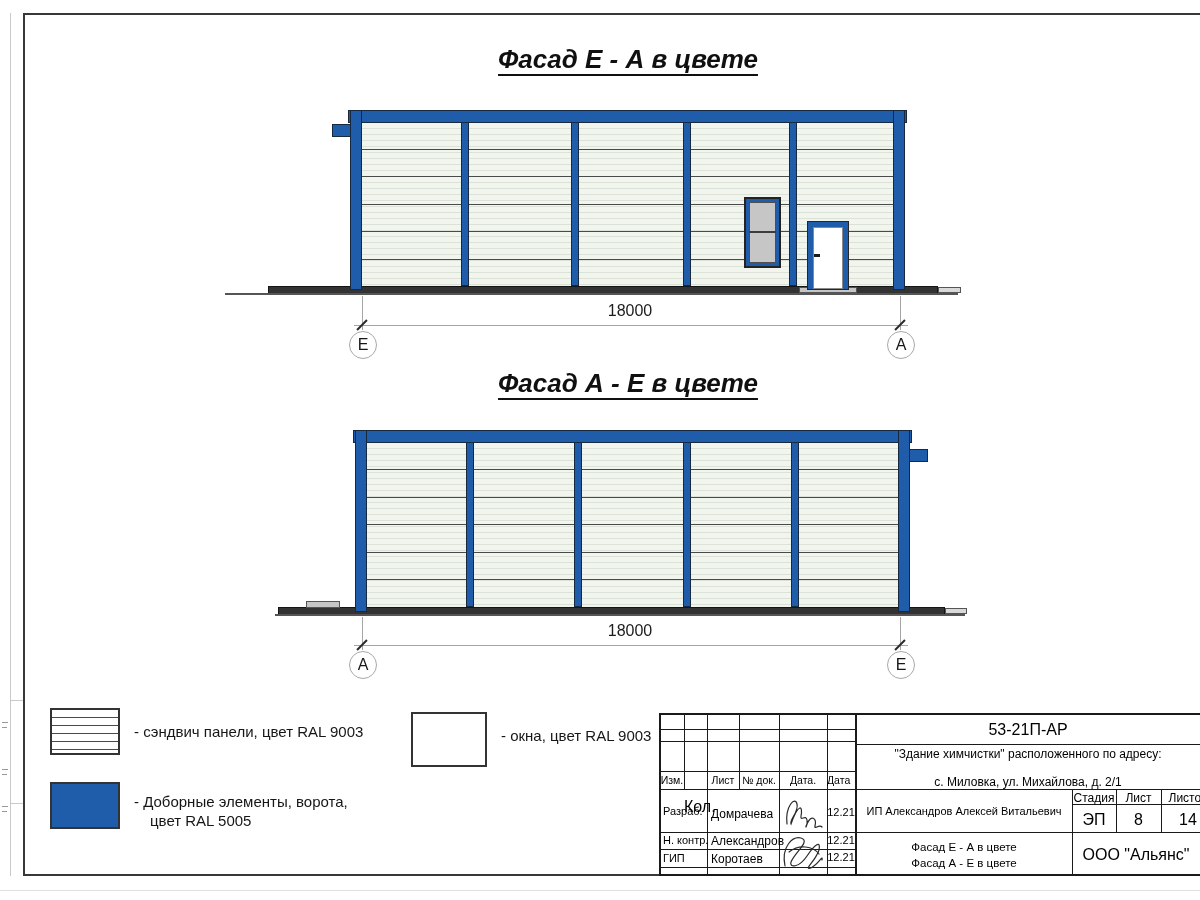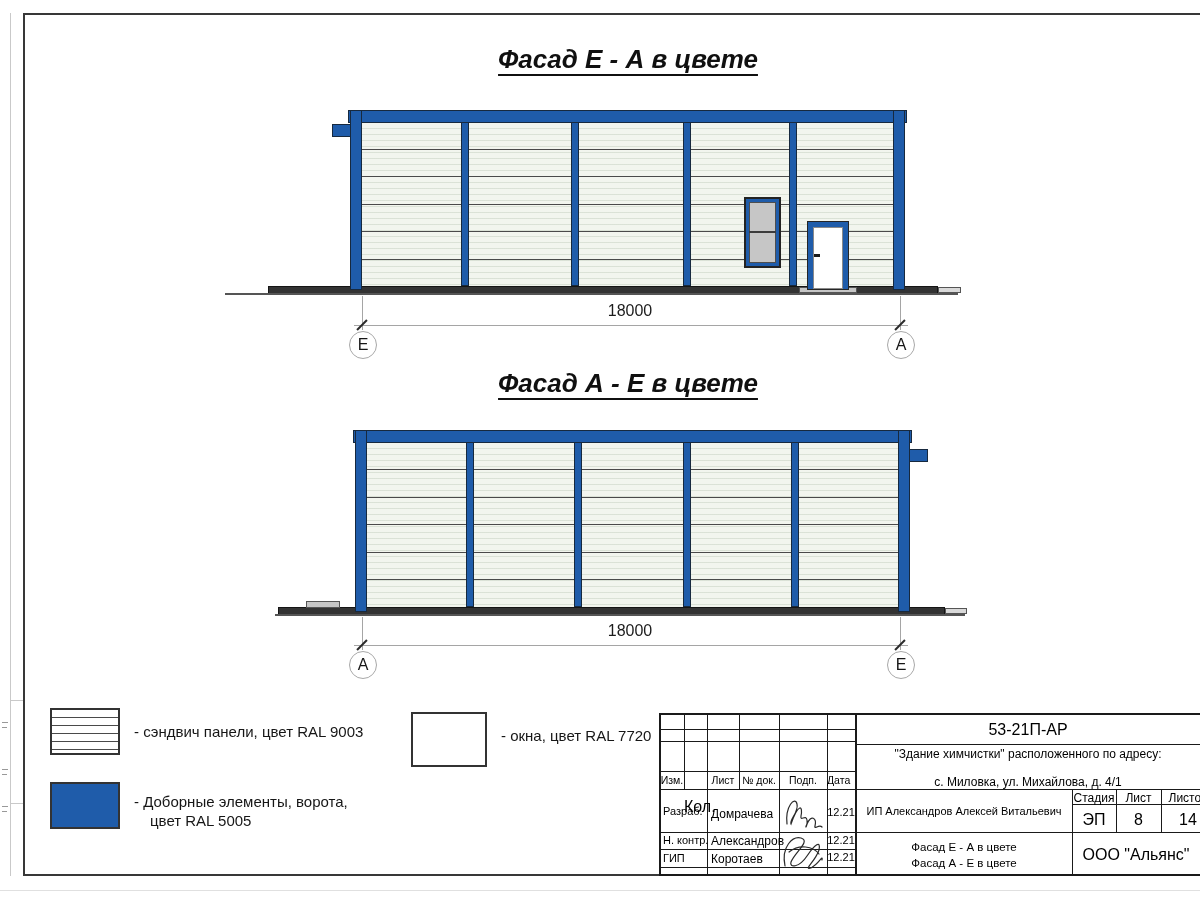--- a/index.html
+++ b/index.html
@@ -119,21 +119,21 @@
   <div class="tick" style="left:893px;top:644px;"></div>
   <div class="dimtext" style="left:540px;top:622px;width:180px;">18000</div>
   <div class="circle" style="left:349px;top:651px;">А</div>
   <div class="circle" style="left:887px;top:651px;">Е</div>
 
   <div class="swatch" style="left:50px;top:708px;width:70px;height:47px;
               background-image:repeating-linear-gradient(180deg, transparent 0 7px, #4a4a4a 7px 8px);"></div>
   <div class="legend-label" style="left:134px;top:723px;">- сэндвич панели, цвет RAL 9003</div>
 
   <div class="swatch" style="left:411px;top:712px;width:76px;height:55px;"></div>
-  <div class="legend-label" style="left:501px;top:727px;">- окна, цвет RAL 7720</div>
+  <div class="legend-label" style="left:501px;top:727px;">- окна, цвет RAL 9003</div>
 
   <div class="swatch" style="left:50px;top:782px;width:70px;height:47px;background:#1f5caa;"></div>
   <div class="legend-label" style="left:134px;top:793px;">- Доборные элементы, ворота,</div>
   <div class="legend-label" style="left:150px;top:812px;">цвет RAL 5005</div>
 
   <div class="abs" style="left:659px;top:713px;width:541px;height:163px;border:2px solid #1a1a1a;border-right:none;box-sizing:border-box;"></div>
 
   <div class="vl" style="left:684px;top:715px;height:74px;"></div>
   <div class="vl" style="left:707px;top:715px;height:159px;"></div>
   <div class="vl" style="left:739px;top:715px;height:74px;"></div>
@@ -151,21 +151,21 @@
   <div class="hl" style="left:856px;top:744px;width:344px;"></div>
   <div class="hl" style="left:1072px;top:804px;width:128px;"></div>
   <div class="hl" style="left:660px;top:832px;width:540px;"></div>
   <div class="hl" style="left:660px;top:849px;width:196px;"></div>
   <div class="hl" style="left:660px;top:867px;width:196px;"></div>
 
   <div class="tb c" style="left:660px;top:774px;width:24px;font-size:10.5px;">Изм.</div>
   <div class="tb c" style="left:684px;top:798px;width:23px;font-size:16px;">Кол.</div>
   <div class="tb c" style="left:707px;top:774px;width:32px;font-size:10.5px;">Лист</div>
   <div class="tb c" style="left:739px;top:774px;width:40px;font-size:10.5px;">№ док.</div>
-  <div class="tb c" style="left:779px;top:774px;width:48px;font-size:10.5px;">Подп.</div>
+  <div class="tb c" style="left:779px;top:774px;width:48px;font-size:10.5px;">Дата.</div>
   <div class="tb c" style="left:827px;top:774px;width:16px;font-size:10.5px;">Дата</div>
 
   <div class="tb" style="left:663px;top:805px;">Разраб.</div>
   <div class="tb" style="left:711px;top:807px;font-size:12px;">Домрачева</div>
   <div class="tb c" style="left:827px;top:806px;width:28px;">12.21</div>
   <div class="tb" style="left:663px;top:834px;">Н. контр.</div>
   <div class="tb" style="left:711px;top:834px;font-size:12px;">Александров</div>
   <div class="tb c" style="left:827px;top:834px;width:28px;">12.21</div>
   <div class="tb" style="left:663px;top:852px;">ГИП</div>
   <div class="tb" style="left:711px;top:852px;font-size:12px;">Коротаев</div>
@@ -174,21 +174,21 @@
   <svg class="abs" style="left:779px;top:790px;" width="48" height="84" viewBox="0 0 48 84">
     <g fill="none" stroke="#2a2a2a" stroke-width="1.2" stroke-linecap="round">
       <path d="M8,34 C6,16 16,6 18,14 C20,22 10,30 12,34 C20,12 24,16 22,26 C21,32 27,24 28,30 C29,36 25,40 28,34 C32,24 38,28 36,36 C35,40 40,34 43,37"></path>
       <path d="M6,76 C2,56 14,46 22,48 C32,51 16,62 12,72 C10,78 20,78 28,66 C36,54 42,50 40,60 C36,72 24,80 32,78 C40,74 44,64 43,70"></path>
       <path d="M10,62 C20,54 34,56 40,64"></path>
     </g>
   </svg>
 
   <div class="tb c" style="left:856px;top:721px;width:344px;font-size:16px;">53-21П-АР</div>
   <div class="tb c" style="left:856px;top:747px;width:344px;font-size:12px;">"Здание химчистки" расположенного по адресу:</div>
-  <div class="tb c" style="left:856px;top:775px;width:344px;font-size:12px;">с. Миловка, ул. Михайлова, д. 4/1</div>
+  <div class="tb c" style="left:856px;top:775px;width:344px;font-size:12px;">с. Миловка, ул. Михайлова, д. 2/1</div>
   <div class="tb c" style="left:856px;top:805px;width:216px;font-size:11px;">ИП Александров Алексей Витальевич</div>
   <div class="tb c" style="left:1072px;top:791px;width:44px;font-size:12px;">Стадия</div>
   <div class="tb c" style="left:1116px;top:791px;width:45px;font-size:12px;">Лист</div>
   <div class="tb c" style="left:1161px;top:791px;width:54px;font-size:12px;">Листов</div>
   <div class="tb c" style="left:1072px;top:811px;width:44px;font-size:16px;">ЭП</div>
   <div class="tb c" style="left:1116px;top:811px;width:45px;font-size:16px;">8</div>
   <div class="tb c" style="left:1161px;top:811px;width:54px;font-size:16px;">14</div>
   <div class="tb c" style="left:856px;top:841px;width:216px;font-size:11.5px;">Фасад Е - А в цвете</div>
   <div class="tb c" style="left:856px;top:857px;width:216px;font-size:11.5px;">Фасад А - Е в цвете</div>
   <div class="tb c" style="left:1072px;top:846px;width:128px;font-size:16px;">ООО "Альянс"</div>

